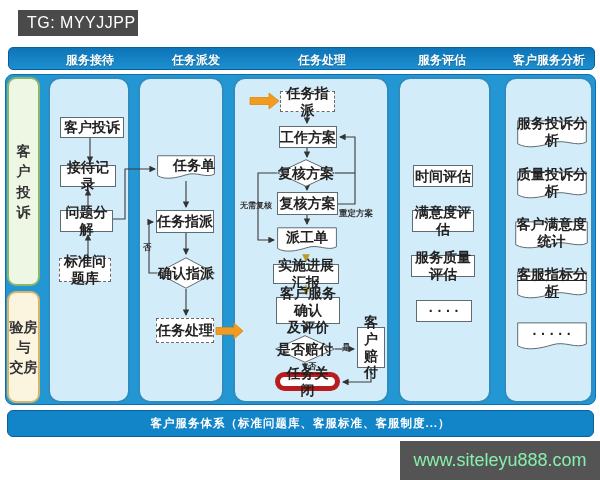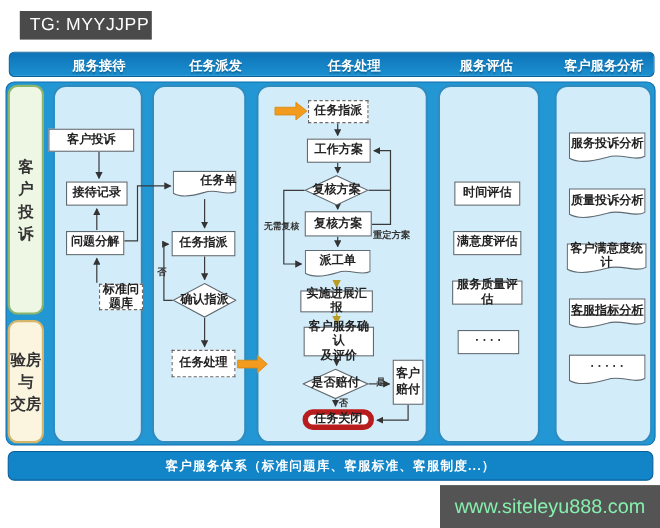--- a/index.html
+++ b/index.html
@@ -27,21 +27,21 @@
   
   .lane { position:absolute; top:77px; height:326px; background:#d3ecf9; border:2px solid #2e8cc0; border-radius:12px; }
   .side { position:absolute; left:7px; width:33px; border-radius:9px; display:flex; align-items:center;
           justify-content:center; text-align:center; font-weight:bold; font-size:14px; color:#333;
           white-space:pre-line; line-height:1.45; }
   .side.green { top:77px; height:209px; background:#eef6e4; border:2px solid #8ab56b; }
   .side.yellow { top:291px; height:112px; background:#fbf5df; border:2px solid #d6b568; }
 
   
   .node { position:absolute; display:flex; align-items:center; justify-content:center; text-align:center;
-          font-size:11px; font-weight:bold; color:#222; line-height:1.2; white-space:pre-line; z-index:3; }
+          font-size:14px; font-weight:bold; color:#222; line-height:1.2; white-space:pre-line; z-index:3; }
   .rect { background:#fff; border:1px solid #5f6b73; }
   .dashed { background:#fff; border:1px dashed #6a6a6a; }
   .stadium { background:#fff; border:5px solid #b91c1c; border-radius:10px; }
   .shape-node { background:transparent; border:none; }
   .shape-node svg.shape { position:absolute; inset:0; width:100%; height:100%; }
   .shape-node .lbl { position:relative; z-index:1; }
   .doc .lbl { margin-bottom:6px; }
   .edge-label { position:absolute; font-size:8.5px; font-weight:bold; color:#333; z-index:4; white-space:nowrap; }
 
   #wires { position:absolute; inset:0; width:600px; height:480px; z-index:2; pointer-events:none; }
@@ -114,24 +114,24 @@
       <path d="M306,255 L306,261" marker-end="url(#ahg)"></path>
       <path d="M306,285 L306,294" marker-end="url(#ahg)"></path>
     </g>
 
     <g>
       <polygon points="216,327.5 234,327.5 234,323 243,331 234,339 234,334.5 216,334.5" fill="#f29b1e" stroke="#d98a10" stroke-width="0.8"></polygon>
       <polygon points="250,97.5 269,97.5 269,93 279,101 269,109 269,104.5 250,104.5" fill="#f29b1e" stroke="#d98a10" stroke-width="0.8"></polygon>
     </g>
   </svg>
 
-  <div class="node rect" style="left:44px;top:117px;width:78px;height:21px;">客户投诉</div>
+  <div class="node rect" style="left:60px;top:117px;width:64px;height:21px;">客户投诉</div>
   <div class="node rect" style="left:60px;top:165px;width:56px;height:22px;">接待记录</div>
   <div class="node rect" style="left:60px;top:210px;width:53px;height:22px;">问题分解</div>
-  <div class="node dashed" style="left:59px;top:258px;width:40px;height:24px;margin-left:31px;">标准问题库</div>
+  <div class="node dashed" style="left:59px;top:258px;width:52px;height:24px;">标准问题库</div>
 
   <div class="node shape-node doc" style="left:157px;top:155px;width:58px;height:26px;justify-content:flex-end;">
     <svg class="shape" viewBox="0 0 100 34" preserveAspectRatio="none">
         <path d="M1,1 L99,1 L99,25 C85,31 68,21 50,26 C33,30 14,33 1,27 Z" fill="#fff" stroke="#5f6b73" vector-effect="non-scaling-stroke"></path>
       </svg>
     <span class="lbl">任务单</span>
   </div>
   <div class="node rect" style="left:156px;top:210px;width:58px;height:23px;">任务指派</div>
   <div class="node shape-node" style="left:157px;top:257px;width:58px;height:32px;">
     <svg class="shape" viewBox="0 0 100 40" preserveAspectRatio="none">

